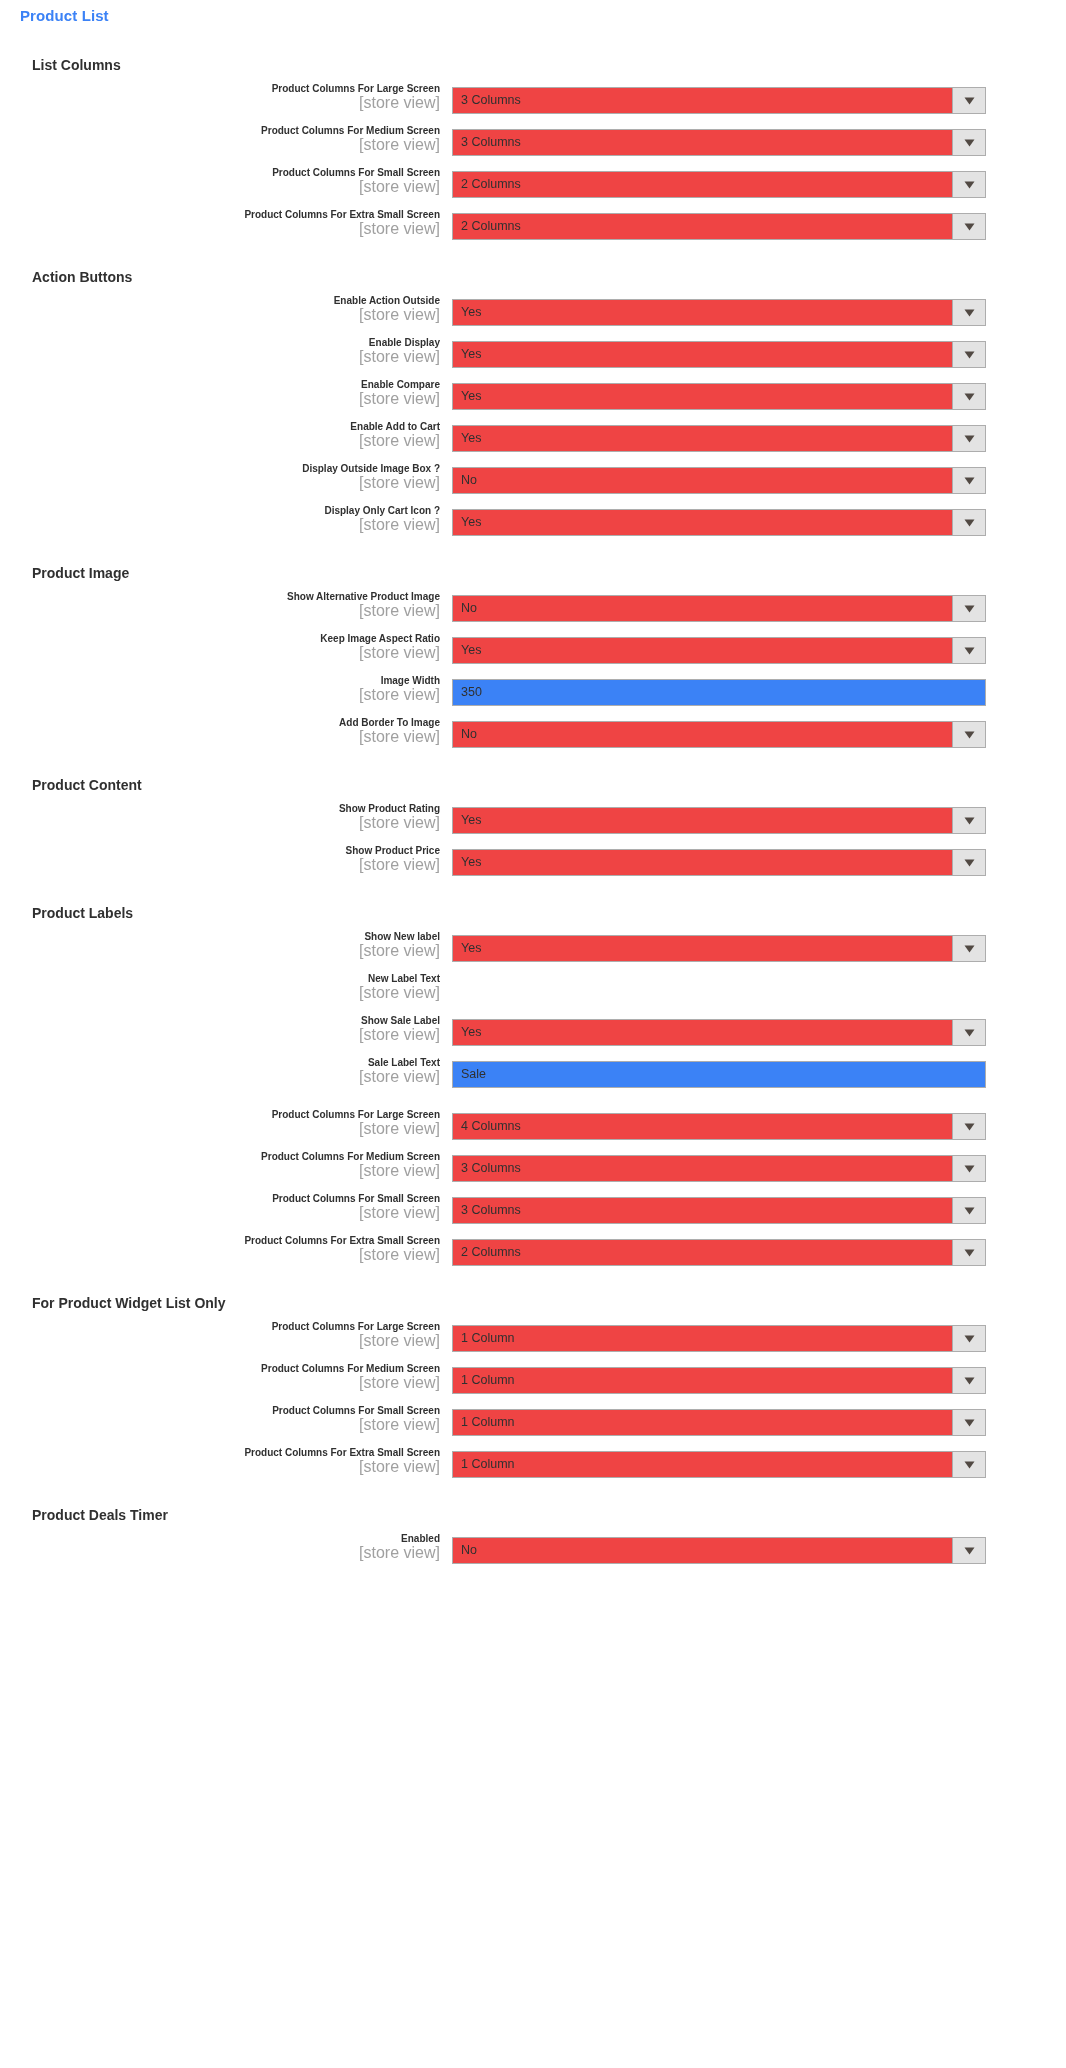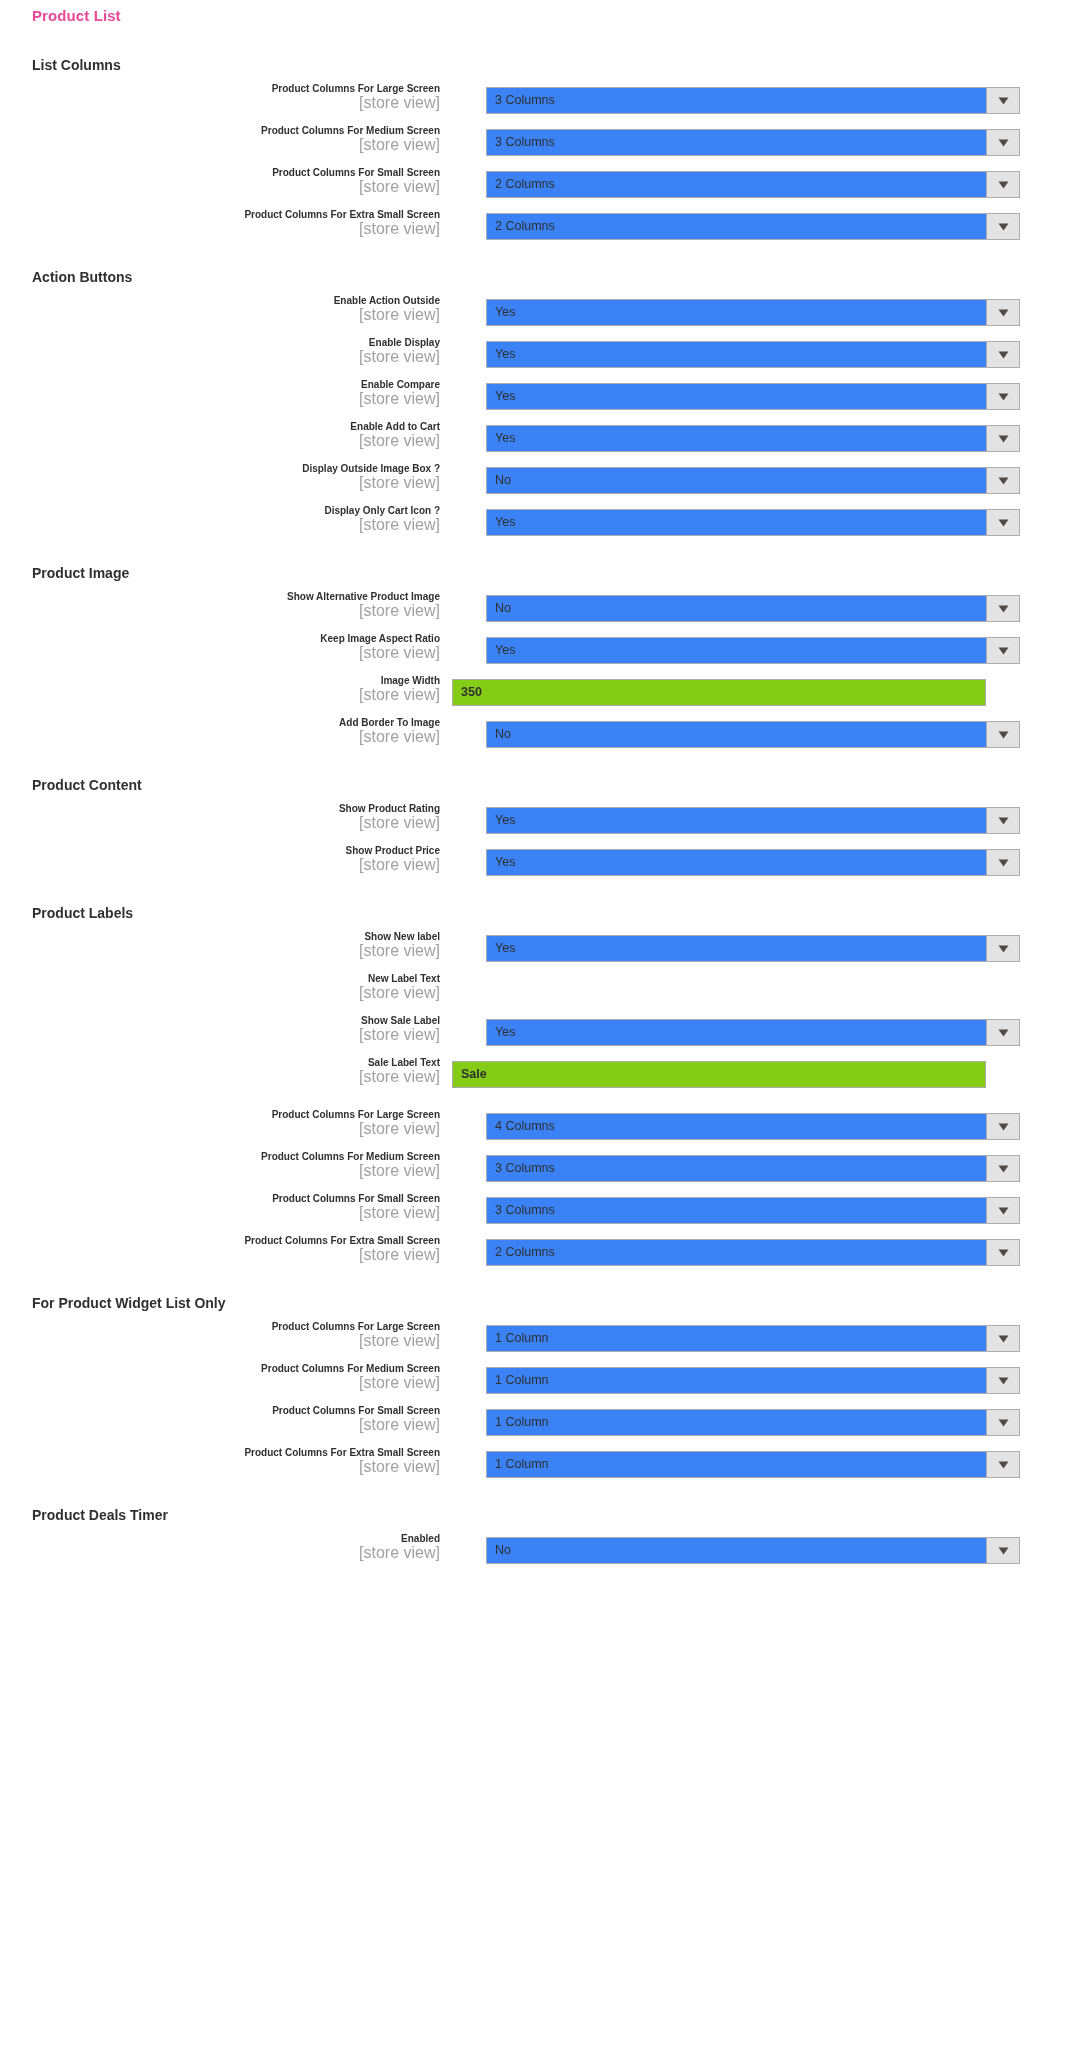--- a/index.html
+++ b/index.html
@@ -16,23 +16,22 @@
     overflow: hidden;
     position: relative;
   }
 
   .page-title {
     position: absolute;
     left: 20px;
     top: 7px;
     font-size: 15px;
     font-weight: bold;
-    color: #ec4899;
+    color: #3b82f6;
     letter-spacing: .1px;
-    margin-left: 12px;
   }
 
   .config-body {
     position: absolute;
     left: 0;
     top: 48px;
     width: 1066px;
   }
 
   .section {
@@ -90,24 +89,23 @@
     top: 5px;
     width: 534px;
     height: 27px;
   }
 
   .sel {
     position: relative;
     width: 534px;
     height: 27px;
     border: 1px solid #adadad;
-    background: #3b82f6;
+    background: #ef4444;
     display: block;
     cursor: default;
-    margin-left: 34px;
   }
   .sel .sel-value {
     position: absolute;
     left: 8px;
     top: 0;
     right: 38px;
     height: 25px;
     line-height: 25px;
     font-size: 12.5px;
     color: #303030;
@@ -126,22 +124,21 @@
     align-items: center;
     justify-content: center;
   }
   .sel .sel-arrow svg { display: block; }
 
   .txt {
     position: relative;
     width: 534px;
     height: 27px;
     border: 1px solid #adadad;
-    background: #84cc16;
-    font-weight: bold;
+    background: #3b82f6;
   }
   .txt .txt-value {
     position: absolute;
     left: 8px;
     top: 0;
     right: 6px;
     height: 25px;
     line-height: 25px;
     font-size: 12.5px;
     color: #303030;

